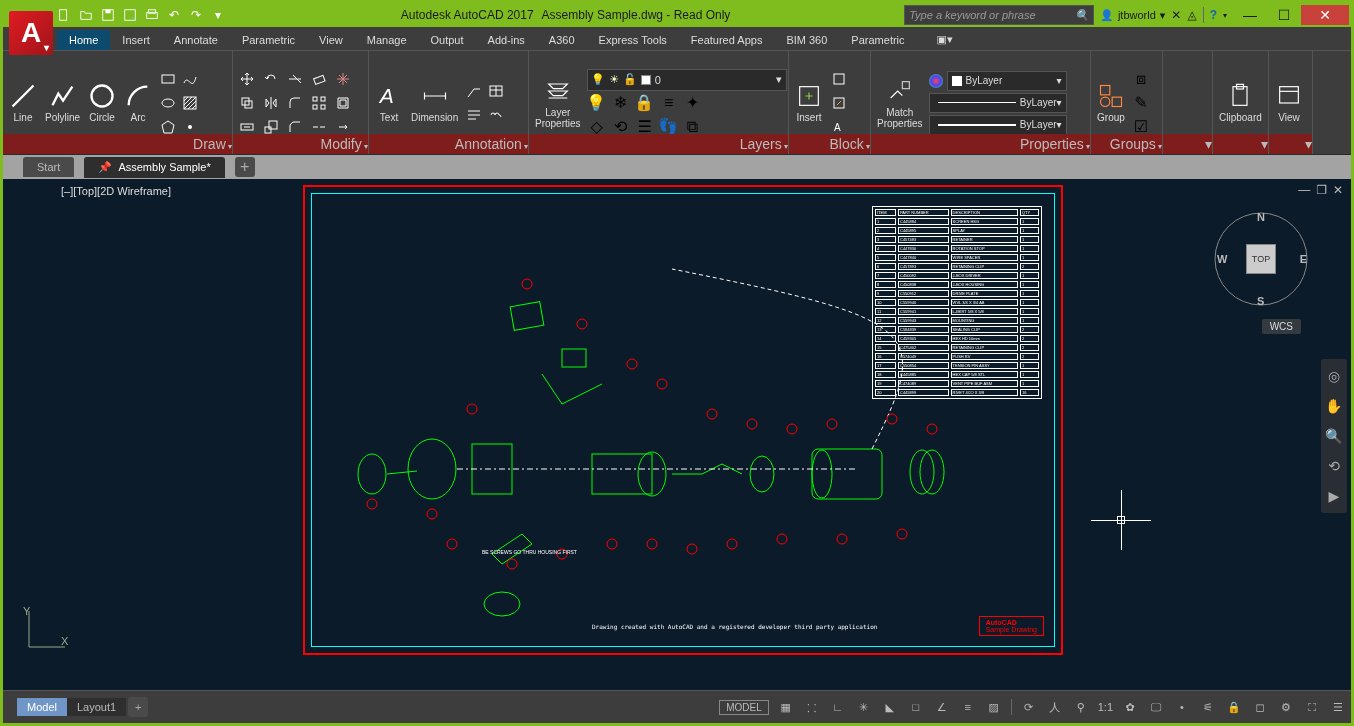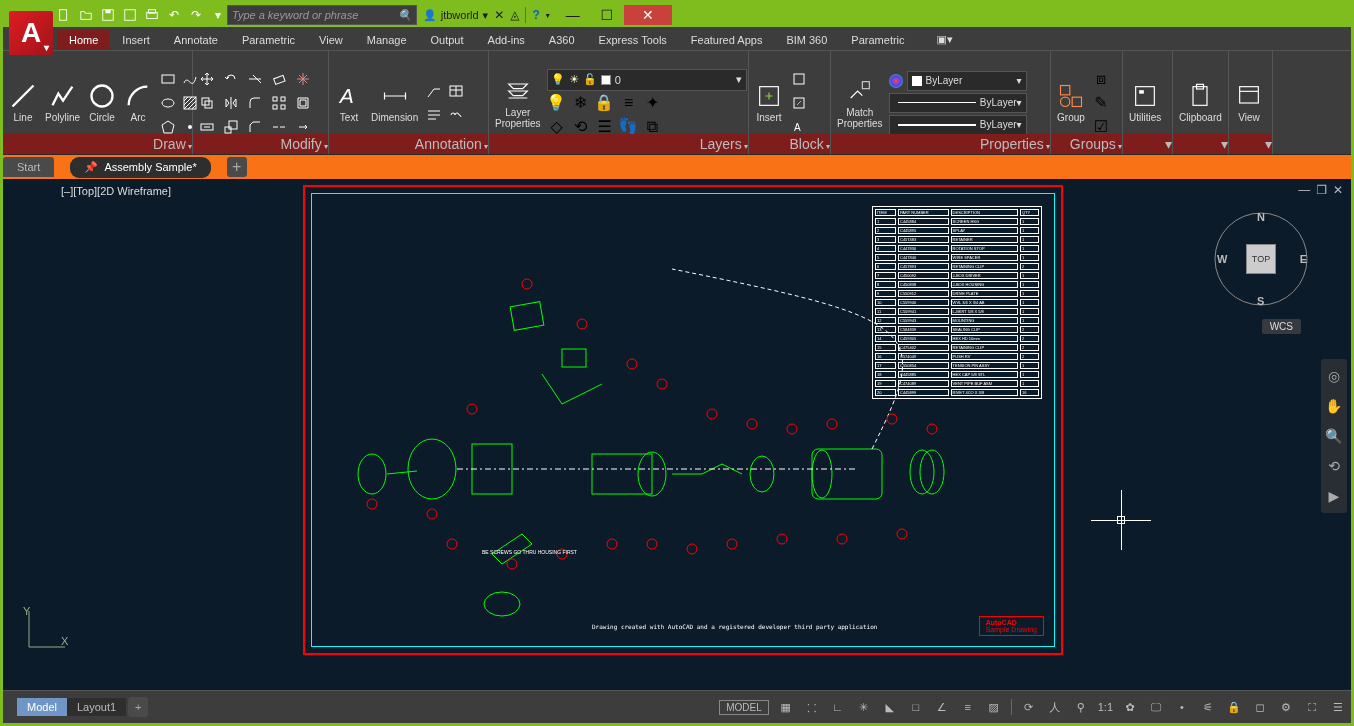--- a/index.html
+++ b/index.html
@@ -19,43 +19,43 @@
 .titlebar-right { display: flex; align-items: center; gap: 6px; padding-right: 2px; }
 .search-box { width: 190px; height: 20px; background: #3d3d3d; border: 1px solid #555; display: flex; align-items: center; padding: 0 4px; font-size: 11px; color: #999; font-style: italic; }
 .user-badge { display: flex; align-items: center; gap: 4px; font-size: 11px; color: #1a1a1a; }
 .win-controls { display: flex; }
 .win-btn { width: 34px; height: 20px; display: flex; align-items: center; justify-content: center; font-size: 14px; color: #1a1a1a; cursor: pointer; }
 .win-close { background: #c8413b; color: #fff; width: 48px; }
 
 
 .ribbon-tabs { background: #3d3d3d; height: 24px; display: flex; align-items: flex-end; padding-left: 54px; border-bottom: 1px solid #555; }
 .ribbon-tab { padding: 4px 12px; font-size: 11px; color: #ddd; cursor: pointer; }
-.ribbon-tab.active { background: #7f1d1d; color: #fff; }
+.ribbon-tab.active { background: #0c4a6e; color: #fff; }
 
 
 .ribbon { background: #3d3d3d; height: 104px; display: flex; border-bottom: 1px solid #2a2a2a; }
 .panel { border-right: 1px solid #555; display: flex; flex-direction: column; position: relative; padding: 2px 4px; }
 .panel-body { flex: 1; display: flex; align-items: center; gap: 4px; }
 .panel-title { font-size: 14px; color: #bbb; text-align: right; padding: 2px 0; background: #7f1d1d; width: 100%; position: absolute; bottom: 0; left: 0; }
 .panel-title.drop::after { content: " ▾"; font-size: 8px; }
 .vert-btn { display: flex; flex-direction: column; align-items: center; gap: 2px; cursor: pointer; padding: 2px; }
 .vert-btn .ico { width: 28px; height: 28px; display: flex; align-items: center; justify-content: center; }
 .vert-btn .lbl { font-size: 10px; color: #ddd; text-align: center; line-height: 11px; }
 .btn-grid { display: grid; grid-template-columns: repeat(3, 20px); grid-auto-rows: 20px; gap: 4px; }
 .btn-grid5 { display: grid; grid-template-columns: repeat(5, 20px); grid-auto-rows: 20px; gap: 4px; }
 .grid-ico { width: 20px; height: 20px; display: flex; align-items: center; justify-content: center; cursor: pointer; }
 .grid-ico svg { width: 16px; height: 16px; }
 .layer-drop { width: 200px; height: 22px; background: #2a2a2a; border: 1px solid #555; display: flex; align-items: center; font-size: 11px; color: #ddd; padding: 0 4px; gap: 4px; }
 .prop-row { display: flex; align-items: center; gap: 4px; margin: 1px 0; }
 .prop-sel { width: 120px; height: 20px; background: #2a2a2a; border: 1px solid #555; font-size: 10px; color: #ddd; padding: 0 4px; display: flex; align-items: center; }
 
 
-.filetabs { background: #f97316; height: 24px; display: flex; align-items: center; gap: 16px; }
+.filetabs { background: #a3a3a3; height: 24px; display: flex; align-items: center; padding-left: 20px; gap: 10px; }
 .filetab { padding: 4px 14px; font-size: 11px; color: #bbb; background: #4a4a4a; cursor: pointer; border-radius: 3px 3px 0 0; }
-.filetab.active { background: #2e2e2e; color: #fff; border-radius: 9px; }
+.filetab.active { background: #2e2e2e; color: #fff; }
 .filetab-add { width: 20px; height: 20px; display: flex; align-items: center; justify-content: center; color: #aaa; cursor: pointer; background: #4a4a4a; border-radius: 3px; }
 
 
 .canvas { flex: 1; background: #0c1b2a; position: relative; overflow: hidden; }
 .view-label { position: absolute; left: 10px; top: 6px; font-size: 11px; color: #ddd; padding-left: 48px; }
 .view-ctrl { position: absolute; right: 8px; top: 4px; display: flex; gap: 6px; color: #bbb; font-size: 12px; }
 .axis { position: absolute; left: 18px; bottom: 35px; }
 .drawing-frame { position: absolute; left: 300px; top: 6px; width: 760px; height: 470px; border: 2px solid #ff0000; }
 .drawing-frame-inner { position: absolute; left: 6px; top: 6px; right: 6px; bottom: 6px; border: 1px solid #00ffff; }
 .bom-table { position: absolute; right: 12px; top: 12px; width: 170px; background: transparent; border: 1px solid #fff; font-size: 4px; color: #fff; }
@@ -117,20 +117,24 @@
       <div class="qat-btn">
           <svg viewBox="0 0 16 16">
             <rect x="2" y="5" width="12" height="7" fill="none" stroke="#fff"></rect>
             <rect x="4" y="2" width="8" height="4" fill="none" stroke="#fff"></rect>
           </svg>
         </div>
       <div class="qat-btn">↶</div>
       <div class="qat-btn">↷</div>
       <div class="qat-btn">▾</div>
     </div>
+    <div class="titlebar-center">
+      <span class="app-name">Autodesk AutoCAD 2017</span>
+      <span class="doc-name">Assembly Sample.dwg - Read Only</span>
+    </div>
     <div class="titlebar-right">
       <div class="search-box">
         <span>Type a keyword or phrase</span>
         <span style="margin-left:auto">🔍</span>
       </div>
       <div class="user-badge">
         <span>👤</span>
         <span>jtbworld</span>
         <span>▾</span>
       </div>
@@ -159,21 +163,21 @@
     <div class="ribbon-tab">A360</div>
     <div class="ribbon-tab">Express Tools</div>
     <div class="ribbon-tab">Featured Apps</div>
     <div class="ribbon-tab">BIM 360</div>
     <div class="ribbon-tab">Parametric</div>
     <div style="margin-left:8px" class="ribbon-tab">▣▾</div>
   </div>
 
   <div class="ribbon">
 
-    <div class="panel" style="width:190px">
+    <div class="panel" style="width:230px">
       <div class="panel-body">
         <div class="vert-btn">
             <div class="ico">
               <svg viewBox="0 0 24 24">
                 <line x1="3" y1="21" x2="21" y2="3" stroke="#fff" stroke-width="2"></line>
               </svg>
             </div>
             <div class="lbl">Line</div>
           </div>
         <div class="vert-btn">
@@ -497,31 +501,20 @@
         <div class="btn-grid" style="grid-template-columns:18px">
           <div class="grid-ico">⧈</div>
           <div class="grid-ico">✎</div>
           <div class="grid-ico">☑</div>
         </div>
       </div>
       <div class="panel-title drop">Groups</div>
     </div>
 
     <div class="panel" style="width:50px">
-      <div class="panel-body">
-          <div class="vert-btn">
-            <div class="ico">
-              <svg viewBox="0 0 24 24">
-                <rect x="4" y="4" width="16" height="16" fill="none" stroke="#fff"></rect>
-                <rect x="7" y="7" width="4" height="3" fill="#fff"></rect>
-              </svg>
-            </div>
-            <div class="lbl">Utilities</div>
-          </div>
-        </div>
       <div class="panel-title">▾</div>
     </div>
 
     <div class="panel" style="width:56px">
       <div class="panel-body">
           <div class="vert-btn">
             <div class="ico">
               <svg viewBox="0 0 24 24">
                 <rect x="6" y="4" width="12" height="16" fill="none" stroke="#fff"></rect>
                 <rect x="9" y="2" width="6" height="4" fill="none" stroke="#fff"></rect>

